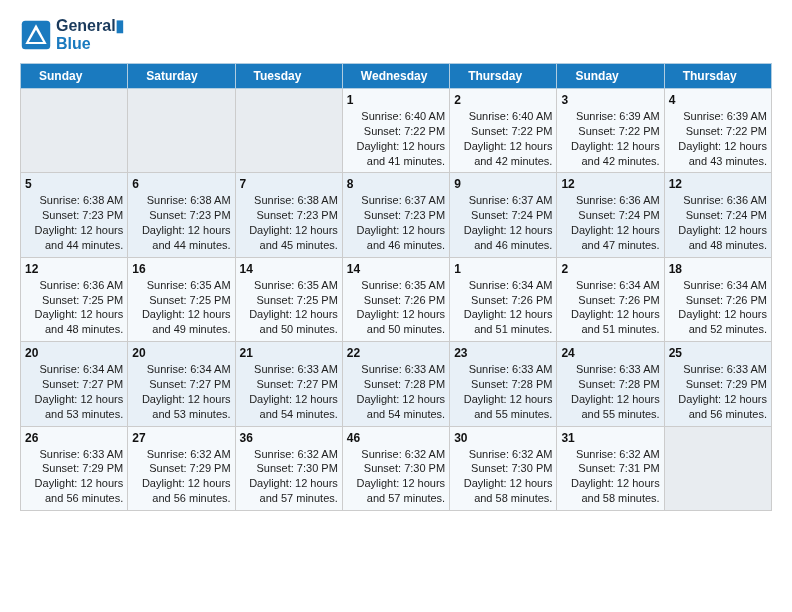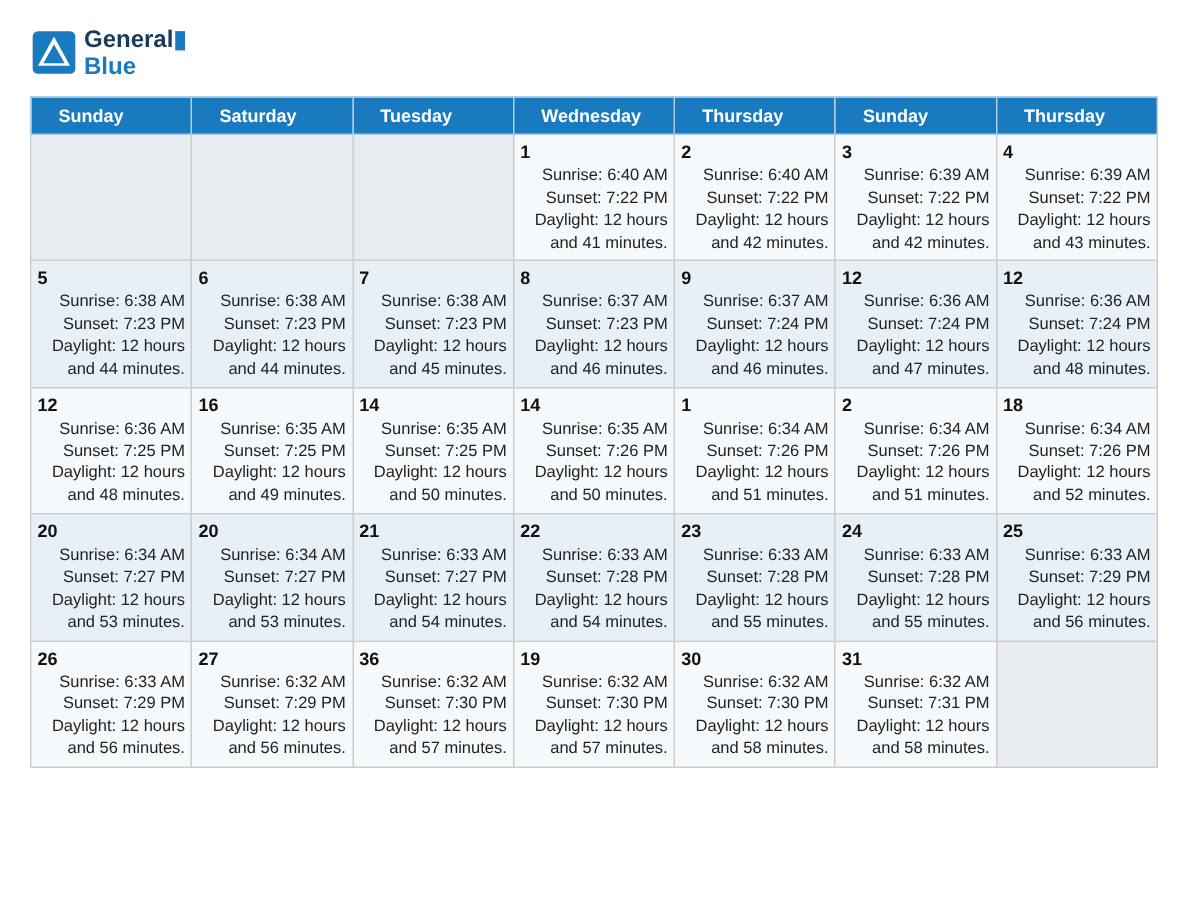--- a/index.html
+++ b/index.html
@@ -240,21 +240,21 @@
           </td>
           <td>
             <span class="day-num">27</span>
             <div class="day-info">Sunrise: 6:32 AM<br>Sunset: 7:29 PM<br>Daylight: 12 hours and 56 minutes.</div>
           </td>
           <td>
             <span class="day-num">36</span>
             <div class="day-info">Sunrise: 6:32 AM<br>Sunset: 7:30 PM<br>Daylight: 12 hours and 57 minutes.</div>
           </td>
           <td>
-            <span class="day-num">19</span>
+            <span class="day-num">46</span>
             <div class="day-info">Sunrise: 6:32 AM<br>Sunset: 7:30 PM<br>Daylight: 12 hours and 57 minutes.</div>
           </td>
           <td>
             <span class="day-num">30</span>
             <div class="day-info">Sunrise: 6:32 AM<br>Sunset: 7:30 PM<br>Daylight: 12 hours and 58 minutes.</div>
           </td>
           <td>
             <span class="day-num">31</span>
             <div class="day-info">Sunrise: 6:32 AM<br>Sunset: 7:31 PM<br>Daylight: 12 hours and 58 minutes.</div>
           </td>

